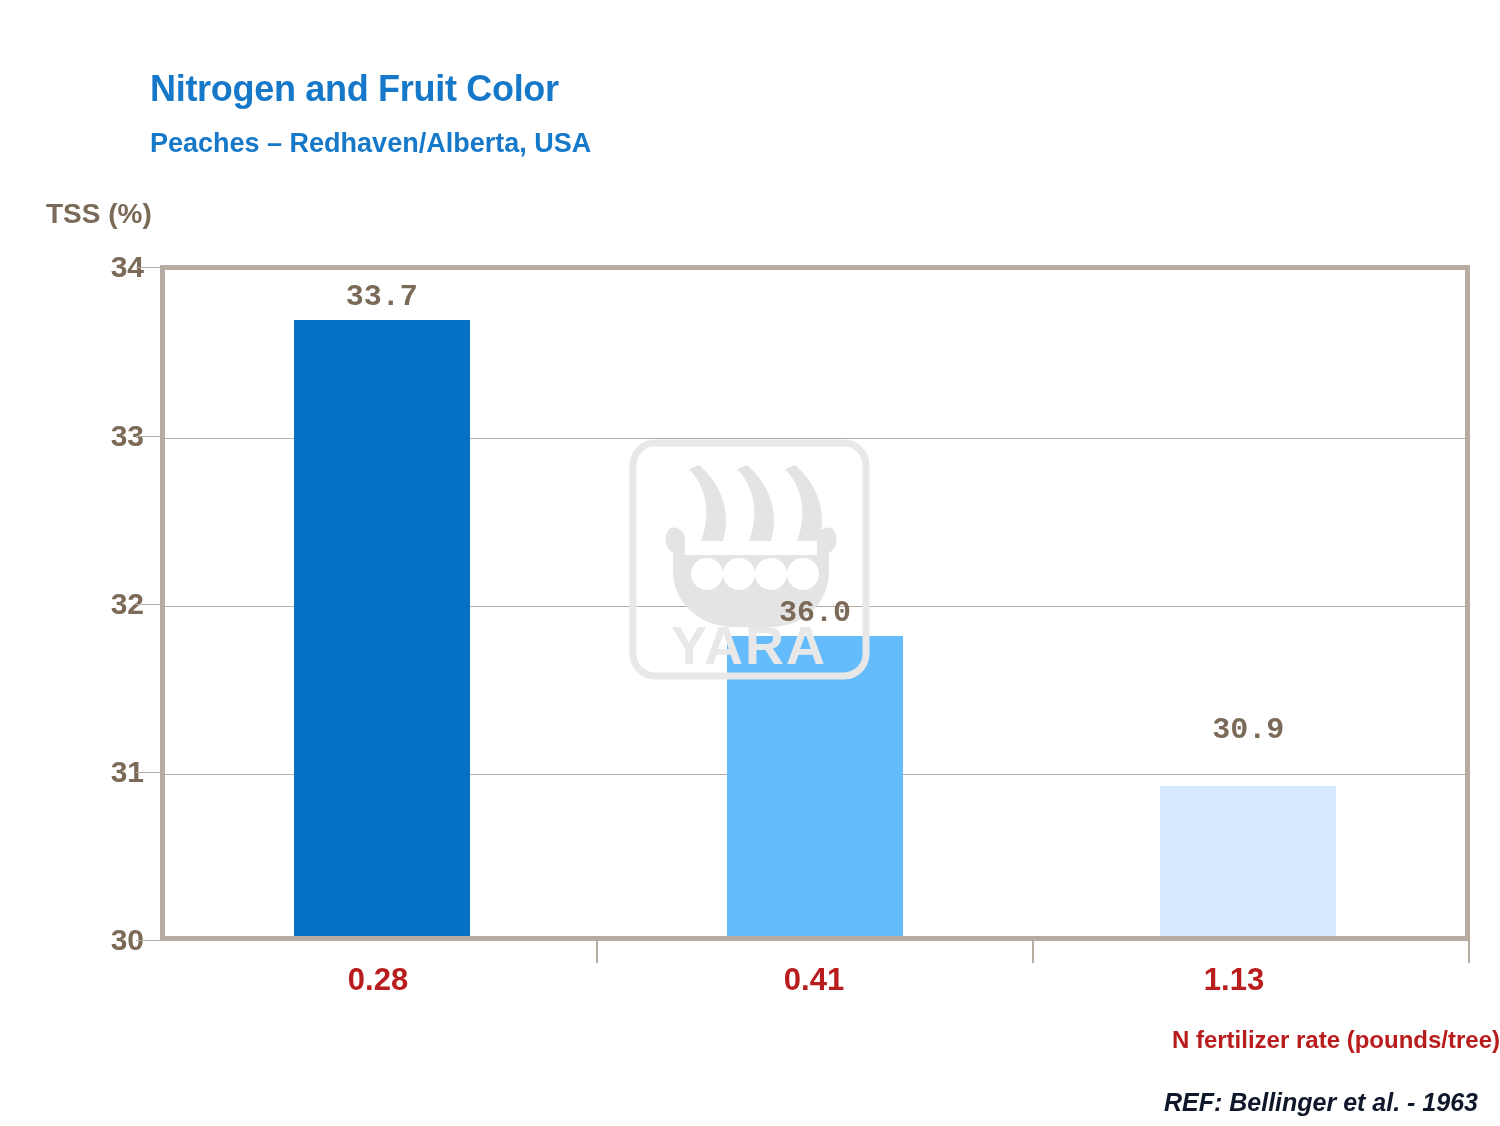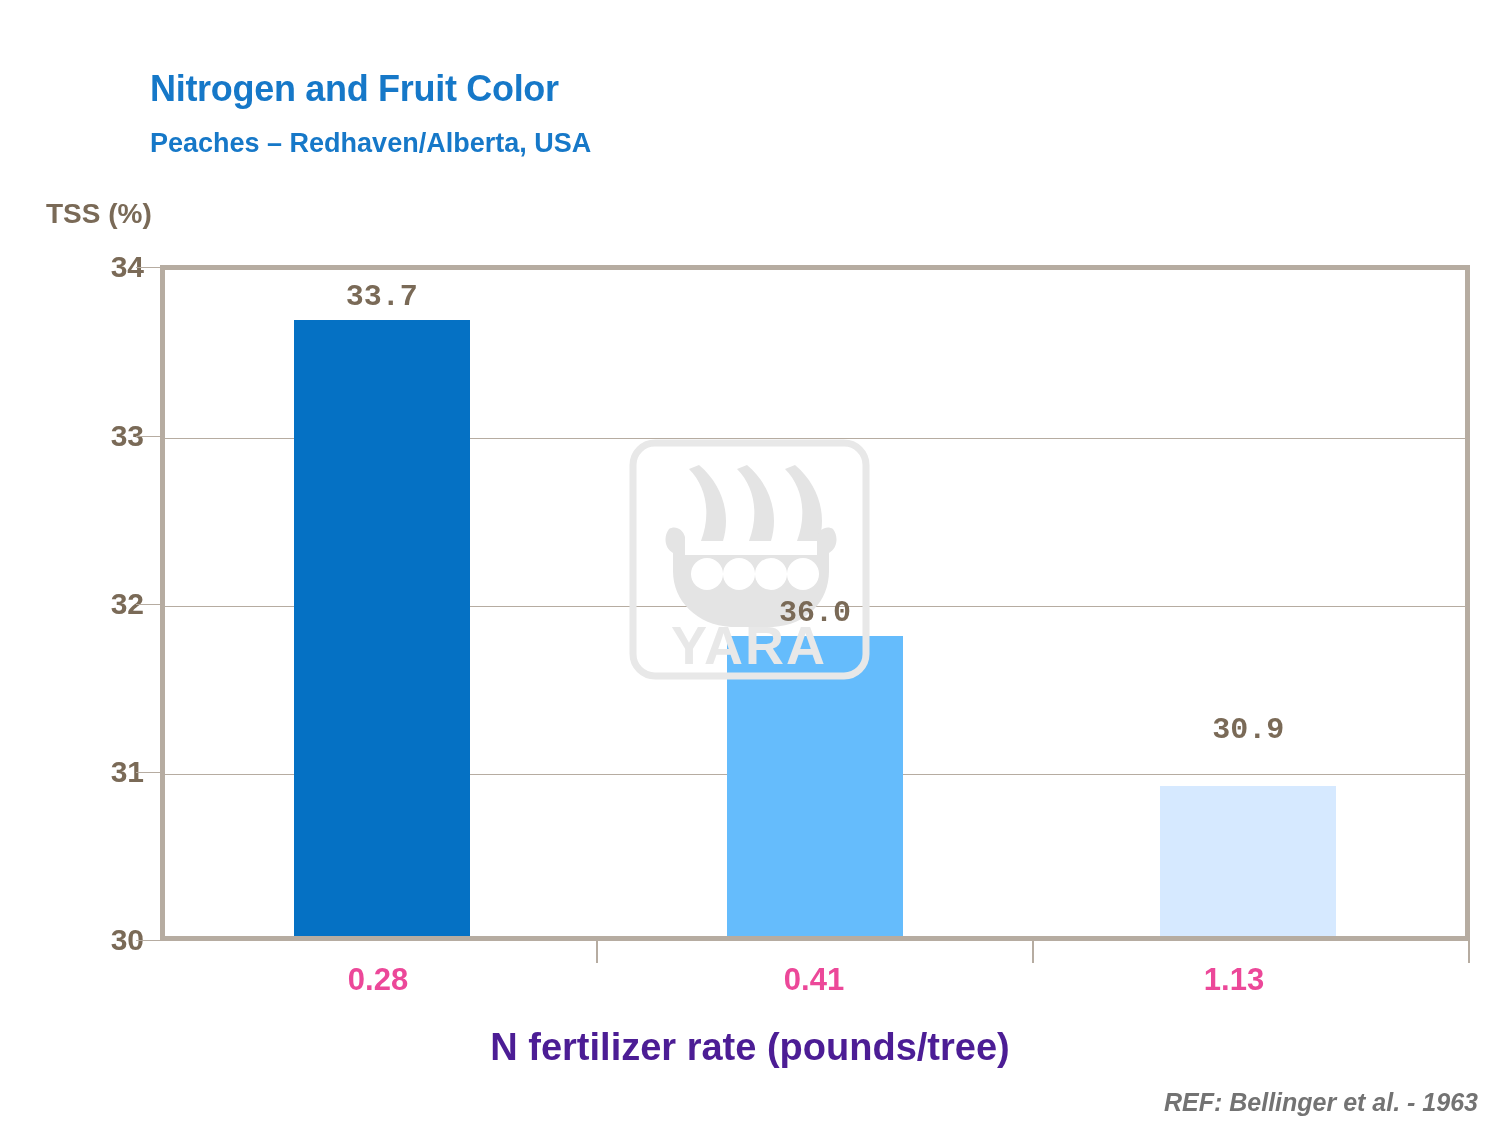--- a/index.html
+++ b/index.html
@@ -44,34 +44,34 @@
     font-size: 28px;
     font-weight: bold;
     color: #7a6a57;
     white-space: nowrap;
   }
   #x-axis-title {
     position: absolute;
     left: 0;
     right: 0;
     top: 1026px;
-    text-align: center;
-    font-size: 38px;
-    font-weight: bold;
-    color: #4c1d95;
+    text-align: right;
+    font-size: 24px;
+    font-weight: bold;
+    color: #b91c1c;
     white-space: nowrap;
   }
   #reference-note {
     position: absolute;
     right: 22px;
     top: 1088px;
     font-size: 25px;
     font-weight: bold;
     font-style: italic;
-    color: #737373;
+    color: #0f172a;
     white-space: nowrap;
   }
 
   
   #plot-area {
     position: absolute;
     left: 160px;
     top: 265px;
     width: 1310px;
     height: 676px;
@@ -136,21 +136,21 @@
     width: 2px;
     height: 22px;
     background: #b6aca1;
   }
   .x-tick-label {
     position: absolute;
     top: 962px;
     text-align: center;
     font-size: 31px;
     font-weight: bold;
-    color: #ec4899;
+    color: #b91c1c;
     white-space: nowrap;
   }
 
   
   #watermark {
     position: absolute;
     left: 627px;
     top: 437px;
     width: 245px;
     height: 245px;

